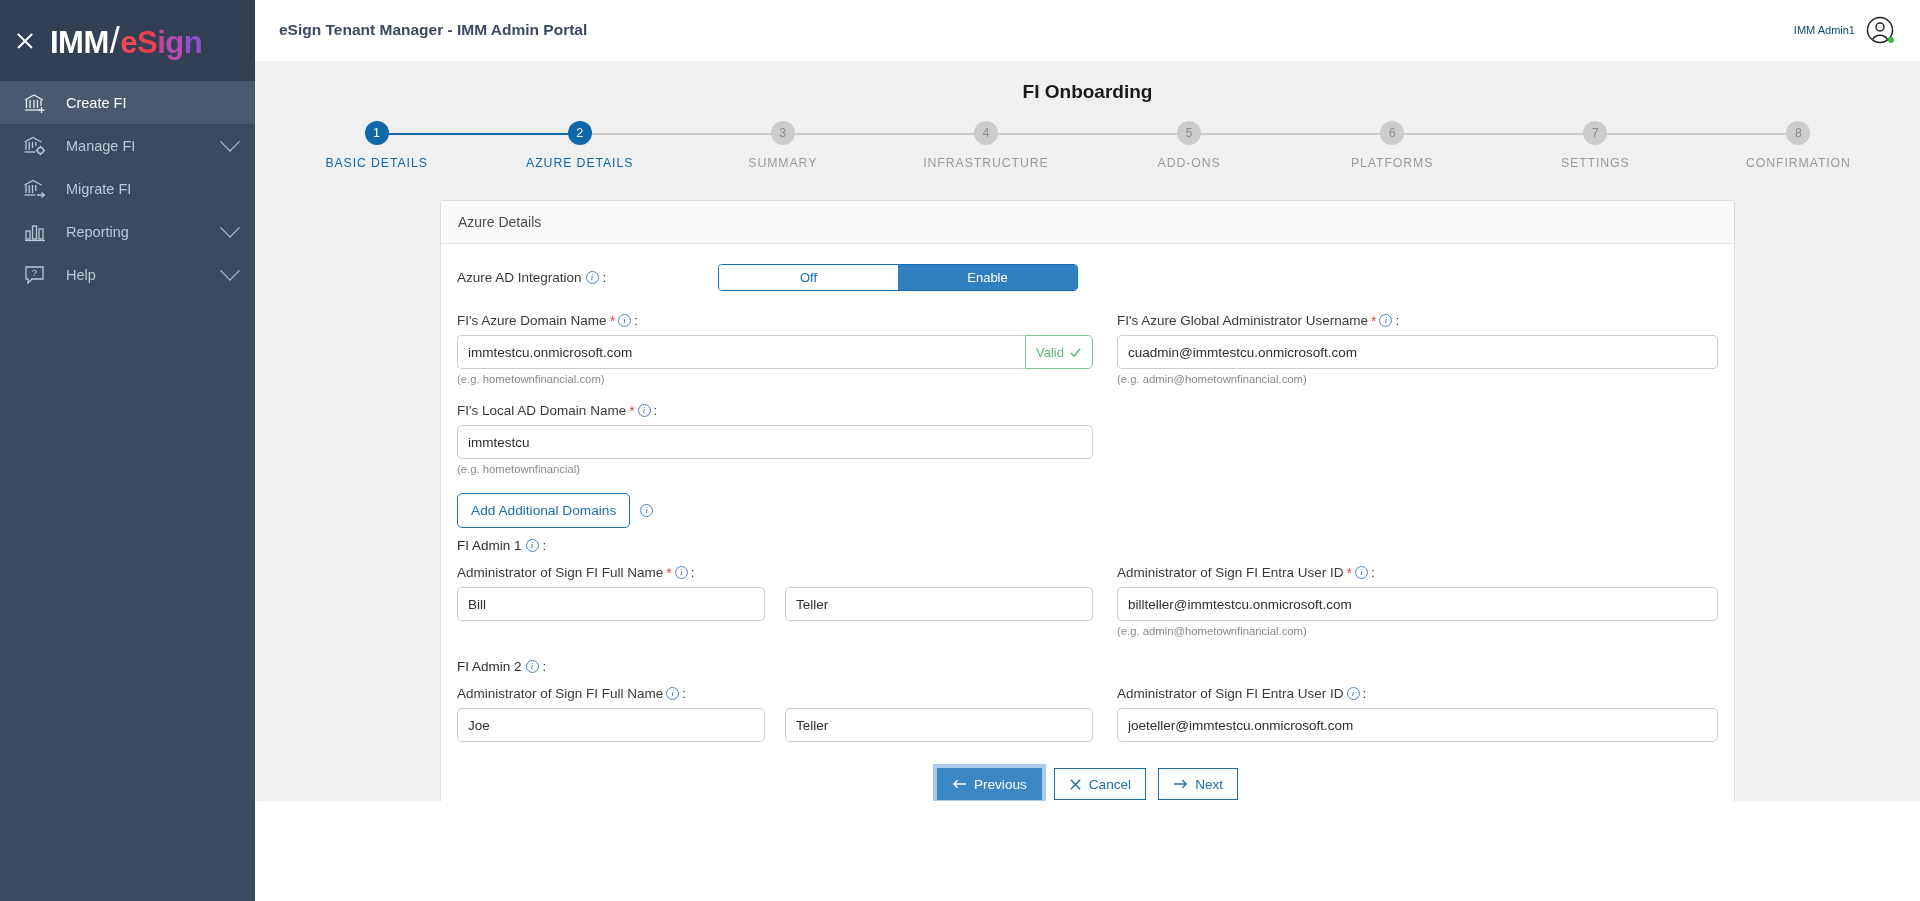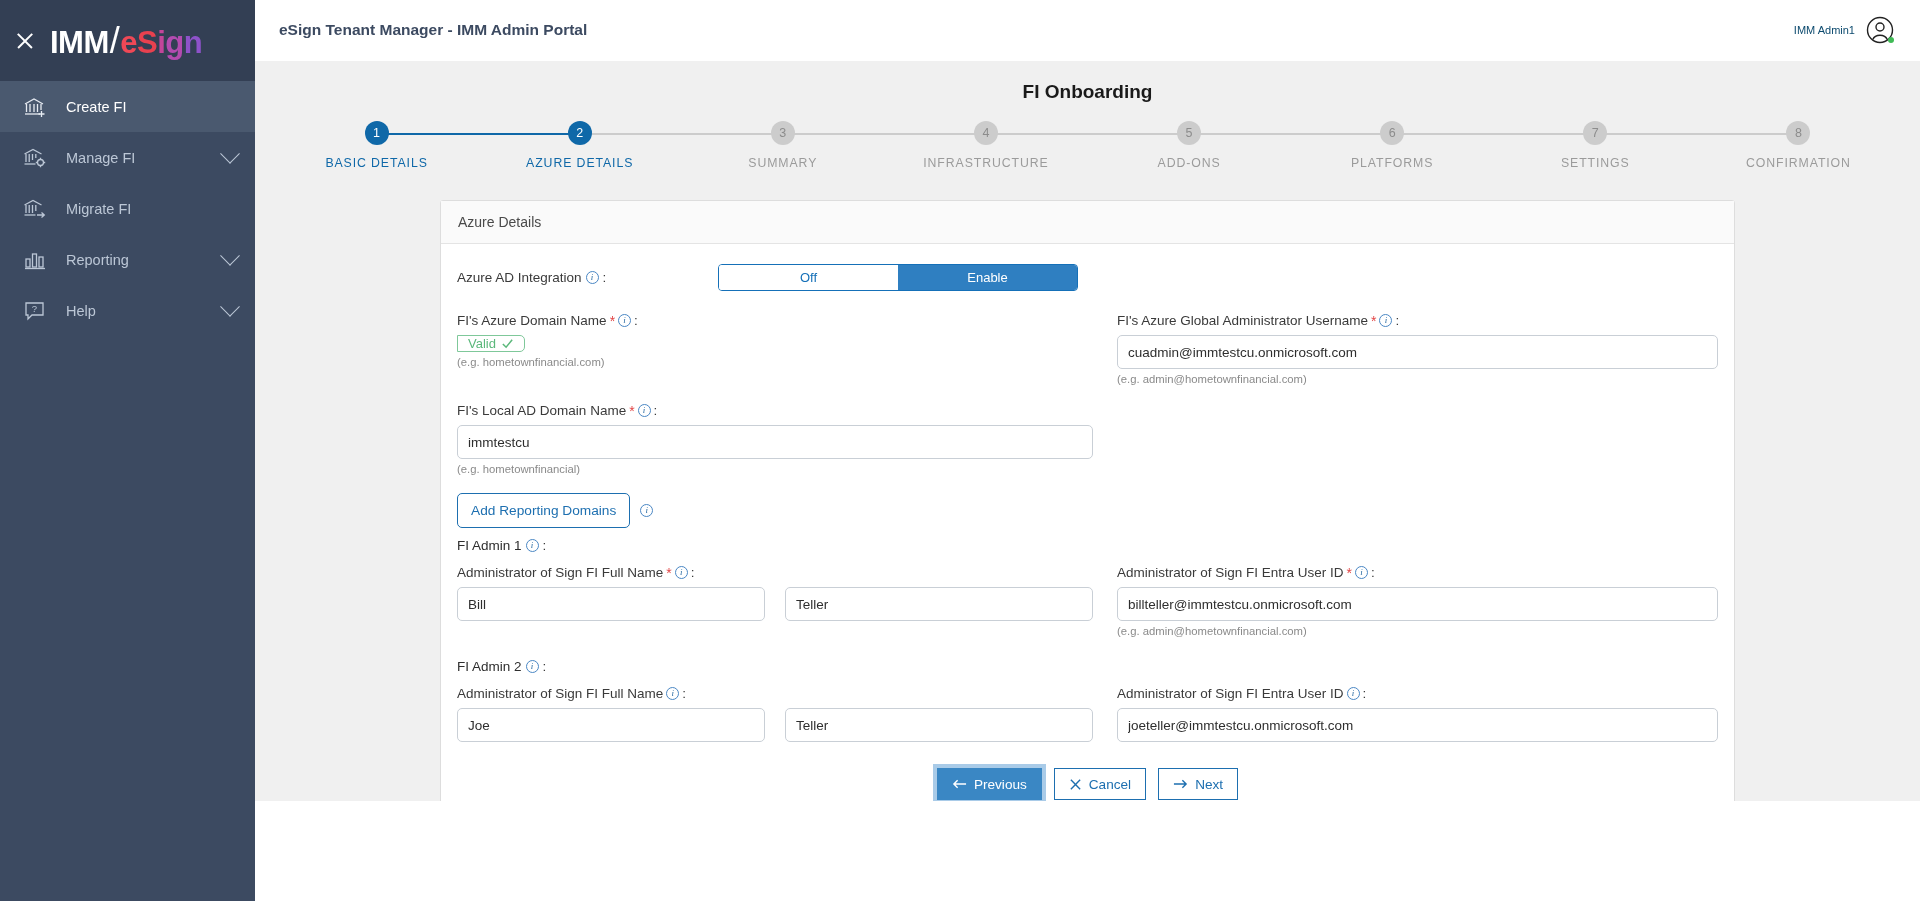--- a/index.html
+++ b/index.html
@@ -42,21 +42,21 @@
   .logo .slash { color: #ffffff; font-weight: 300; font-size: 36px; padding: 0 1px; }
   .logo .e { color: #ef4856; }
   .logo .s { color: #e8414f; }
   .logo .i { color: #c2459a; }
   .logo .g { color: #b34bb0; }
   .logo .n { color: #8e52c9; }
 
   .nav { padding-top: 0; }
   .nav-item {
     display: flex; align-items: center;
-    height: 51px;
+    height: 43px;
     padding: 0 18px 0 22px;
     color: #bcc7d6;
     font-size: 14.5px;
     cursor: pointer;
     position: relative;
   }
   .nav-item.active { background: #4a596f; color: #ffffff; }
   .nav-item .nav-icon {
     width: 26px; height: 26px; flex: 0 0 26px;
     margin-right: 18px;
@@ -413,20 +413,21 @@
 
           <div class="row">
             <div class="col-l">
               <div class="field-label">
                 <span>FI's Azure Domain Name</span>
                 <span class="req">*</span>
                 <span class="info-i">i</span>
                 <span class="colon">:</span>
               </div>
               <div class="input-valid-wrap">
+                <input class="inp" value="immtestcu.onmicrosoft.com" style="">
                 <div class="valid-badge">
                   <span>Valid</span>
                   <svg width="13" height="13" viewBox="0 0 14 14" fill="none" stroke="#5bb87b" stroke-width="1.6">
                       <path d="M2 7.5 L5.5 11 L12 3"></path>
                     </svg>
                 </div>
               </div>
               <div class="hint">(e.g. hometownfinancial.com)</div>
             </div>
 
@@ -450,21 +451,21 @@
                 <span class="info-i">i</span>
                 <span class="colon">:</span>
               </div>
               <input class="inp" value="immtestcu" style="">
               <div class="hint">(e.g. hometownfinancial)</div>
             </div>
             <div class="col-r"></div>
           </div>
 
           <div class="mt18" style="display:flex;align-items:center;gap:10px;">
-            <button class="btn-outline">Add Reporting Domains</button>
+            <button class="btn-outline">Add Additional Domains</button>
             <span class="info-i">i</span>
           </div>
 
           <div class="sec-label">
             <span>FI Admin 1</span>
             <span class="info-i">i</span>
             <span class="colon">:</span>
           </div>
           <div class="row">
             <div class="col-l">

